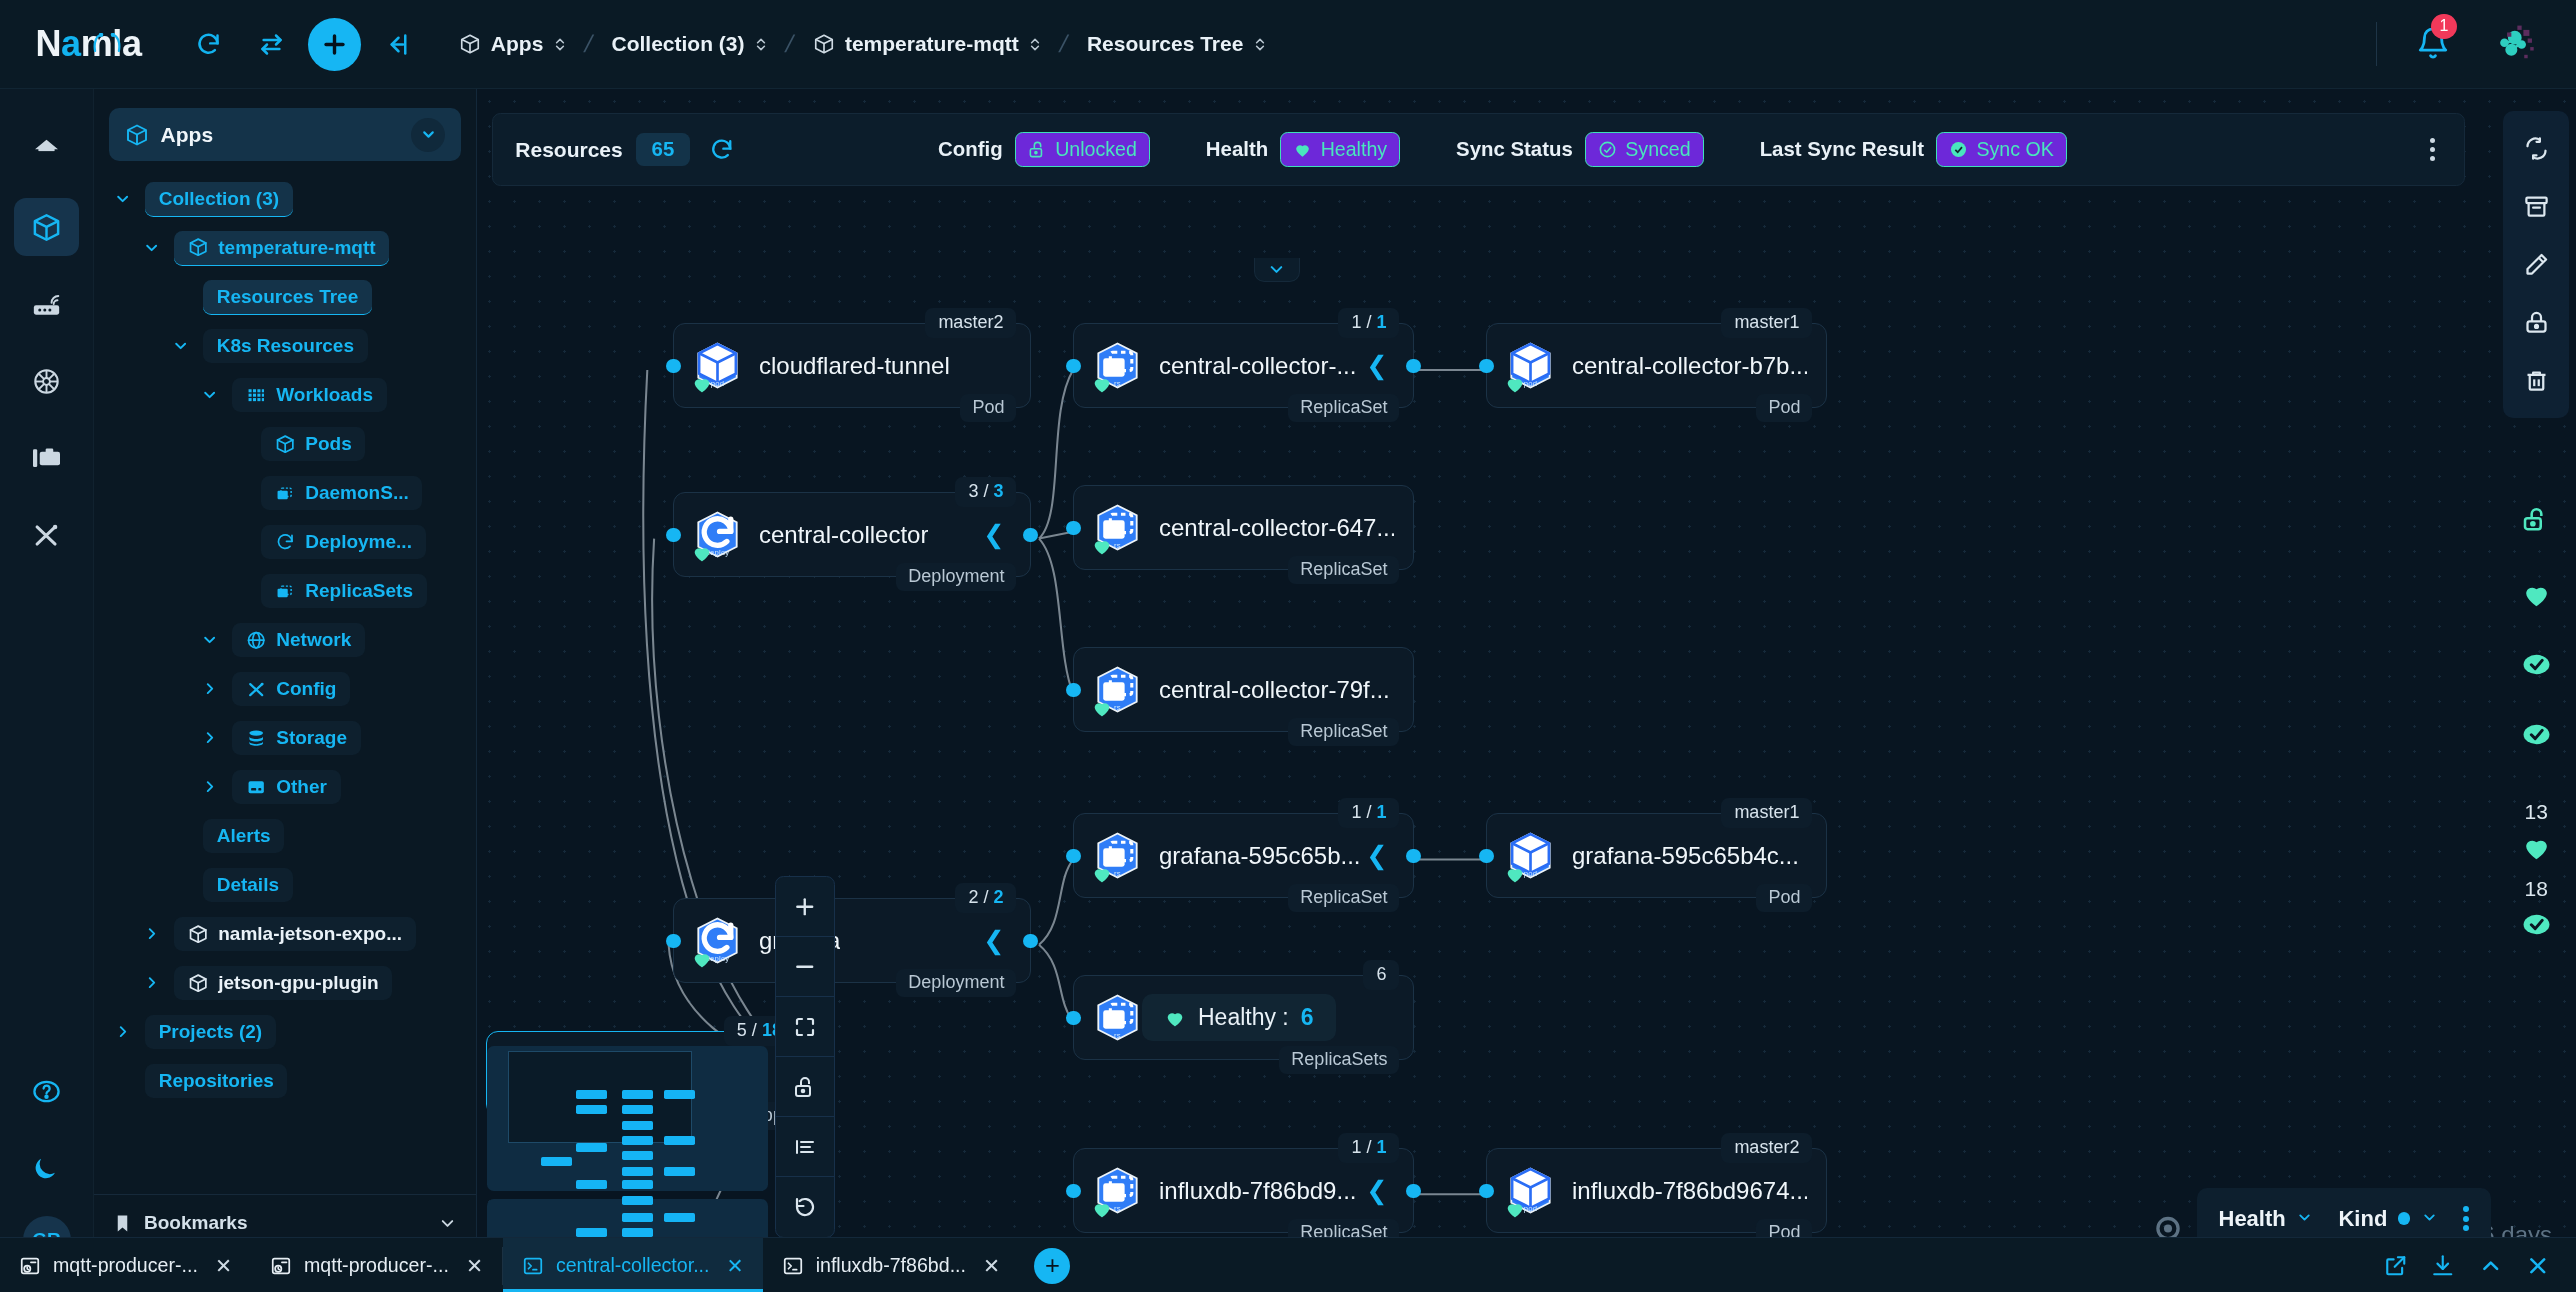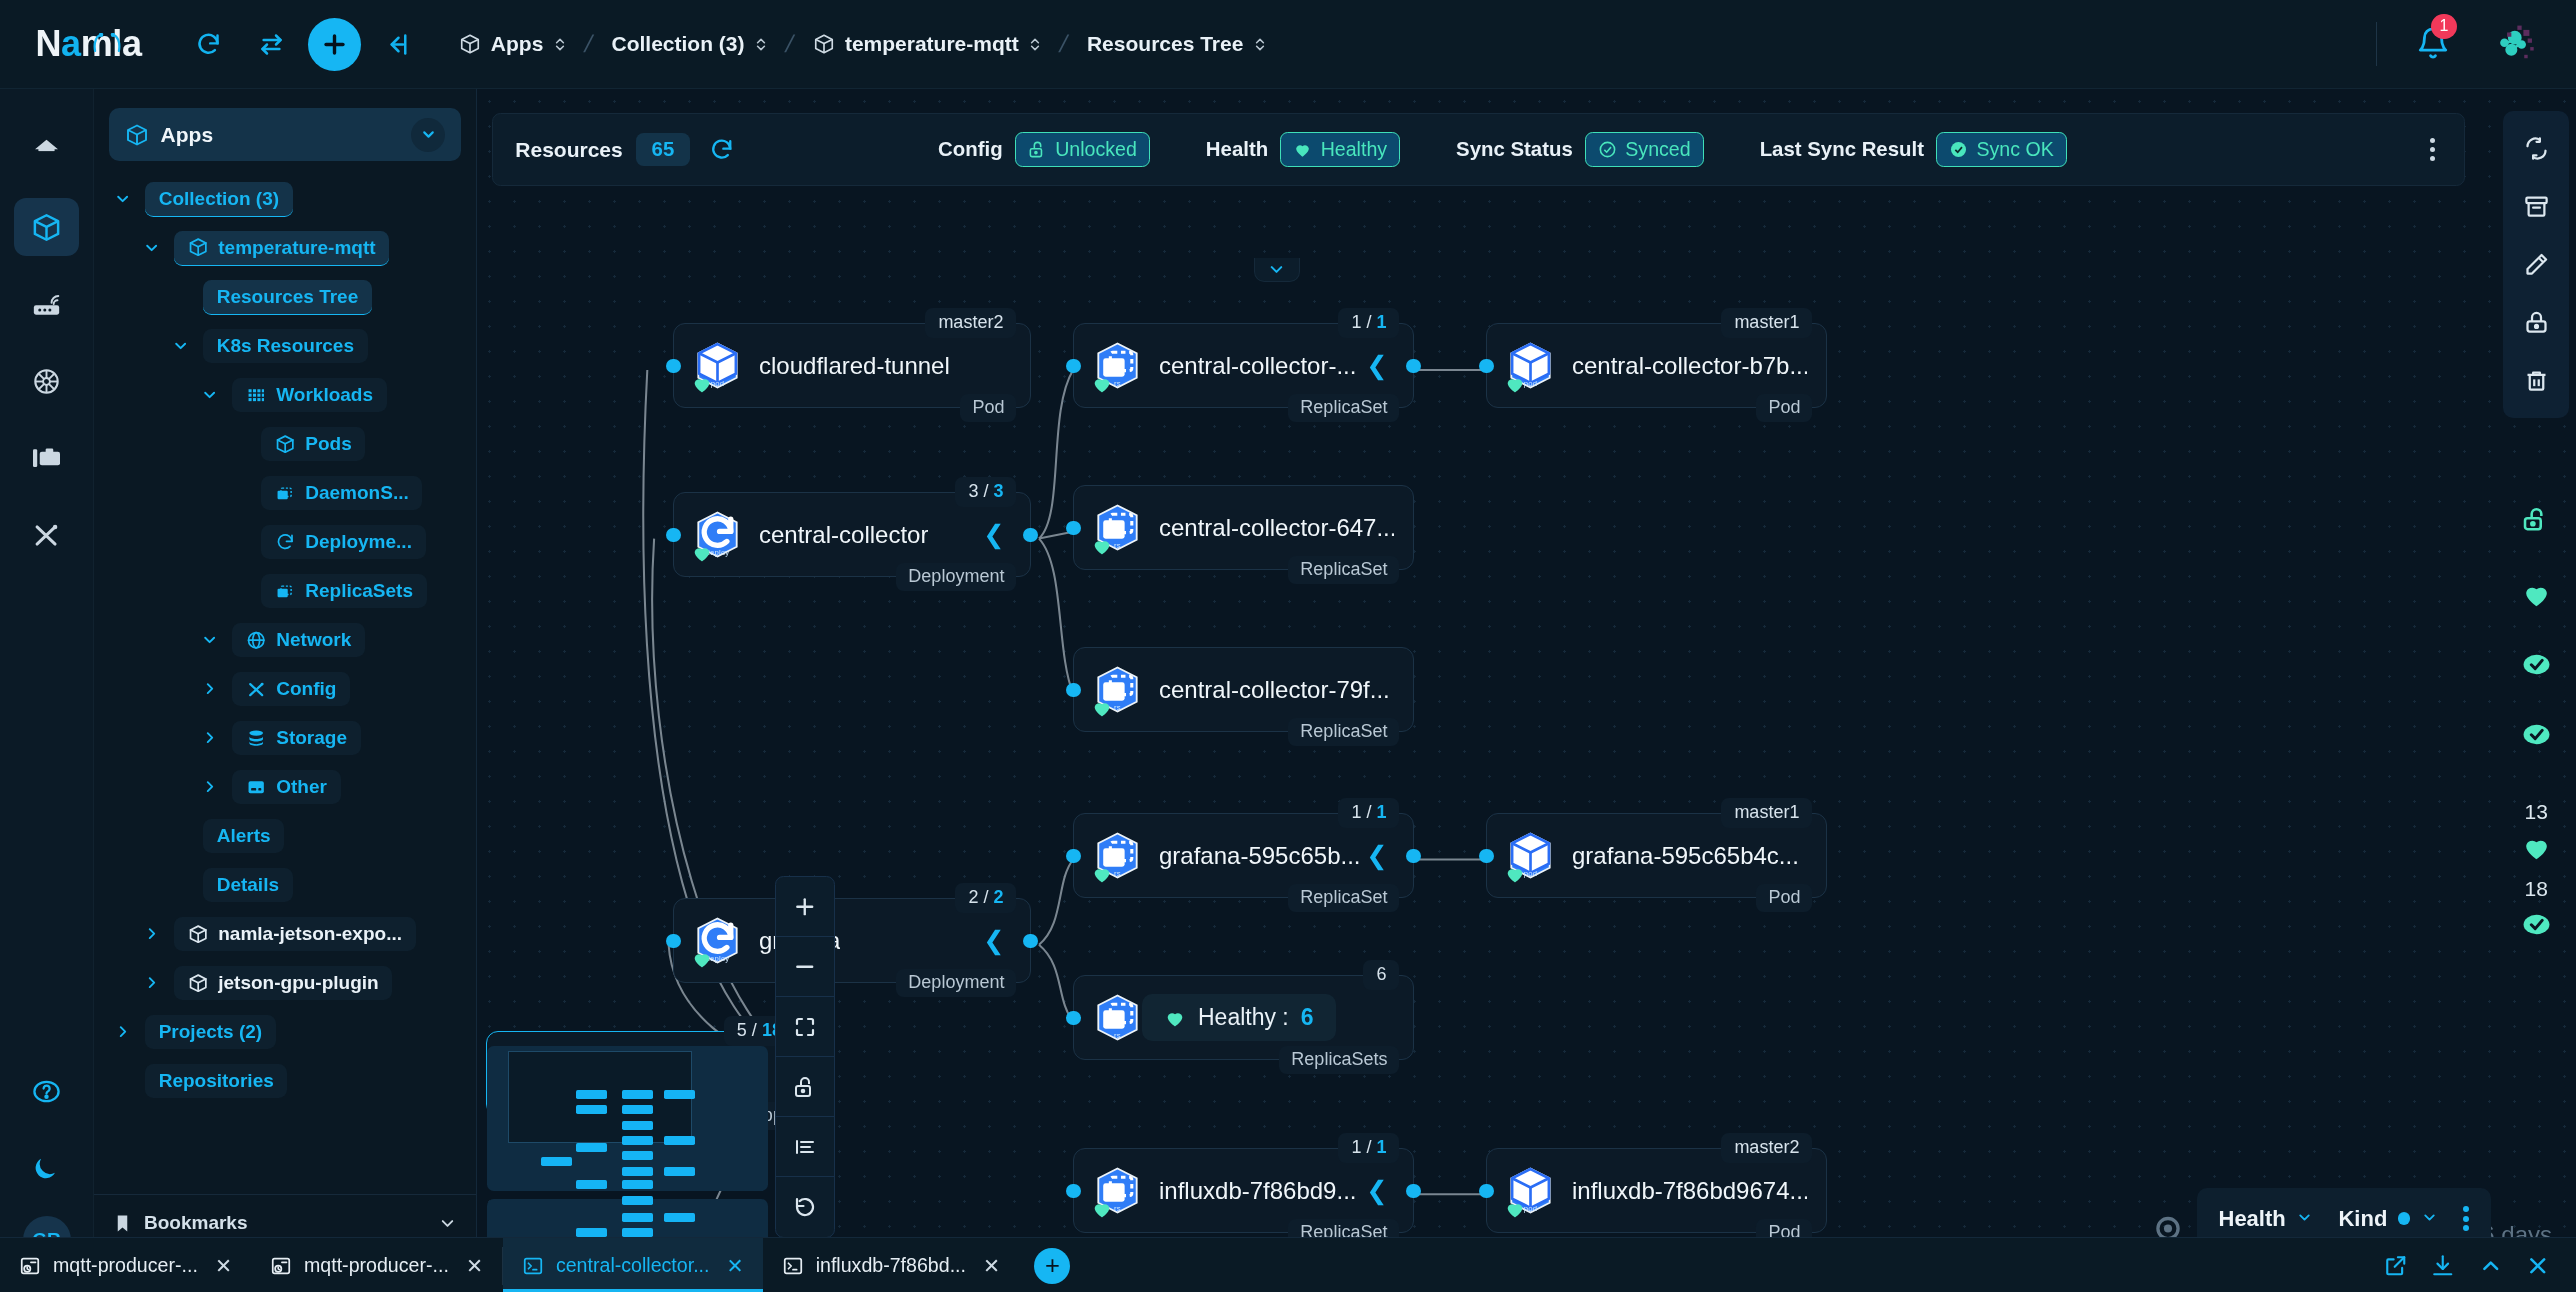--- a/index.html
+++ b/index.html
@@ -135,21 +135,21 @@
     margin-left: 13.6px; background: #133349; color: #16b6f3; font-weight: bold;
     font-size: 20.4px; border-radius: 7.7px; padding: 5.1px 15.3px;
   }
   .res-refresh { margin-left: 19px; color: #16b6f3; cursor: pointer; display: flex; }
   .stat-group { display: flex; align-items: center; gap: 12px; margin-left: 56px; }
   .stat-group.first { margin-left: 204px; }
   .stat-key { font-size: 20.4px; font-weight: bold; color: #e9f1f7; }
   .pill {
     display: inline-flex; align-items: center; gap: 8.5px;
     border: 0.9px solid #3fe0b8; border-radius: 7.7px; padding: 5.1px 12px;
-    color: #49e6bd; font-size: 19.6px; background: #0c4a6e;
+    color: #49e6bd; font-size: 19.6px; background: #6d28d9;
   }
   .kebab { margin-left: auto; color: #cdd9e3; cursor: pointer; display: flex;
            flex-direction: column; gap: 4.3px; padding: 6.8px; }
   .kebab i { width: 5.1px; height: 5.1px; border-radius: 50%; background: #cdd9e3; display:block; }
   .collapse-tab {
     position: absolute; top: 169px; left: 50%; transform: translateX(-273px);
     width: 46px; height: 24px; background: #0c1d2b; border: 0.9px solid #15293a;
     border-top: none; border-radius: 0 0 10.2px 10.2px;
     display: flex; align-items: center; justify-content: center;
     color: #16b6f3; cursor: pointer;

